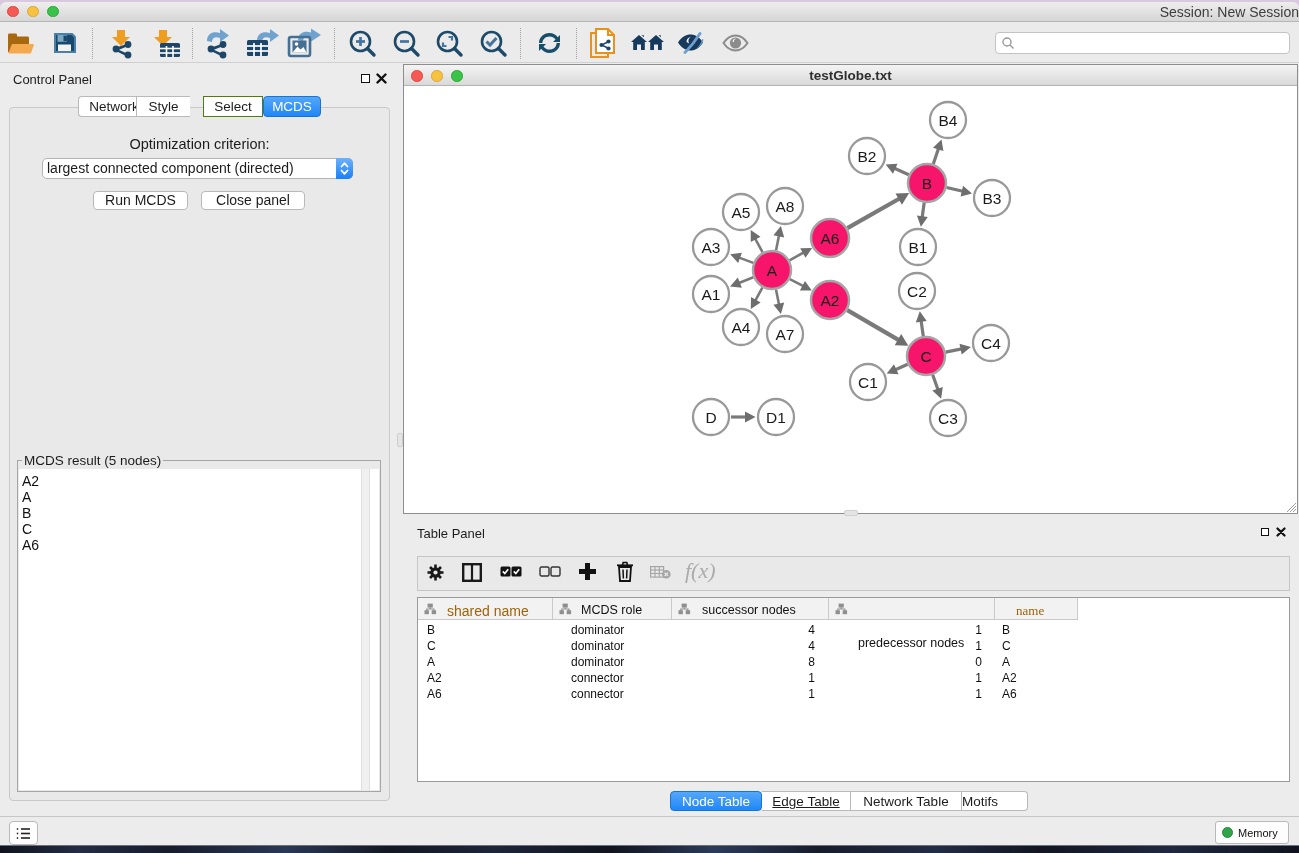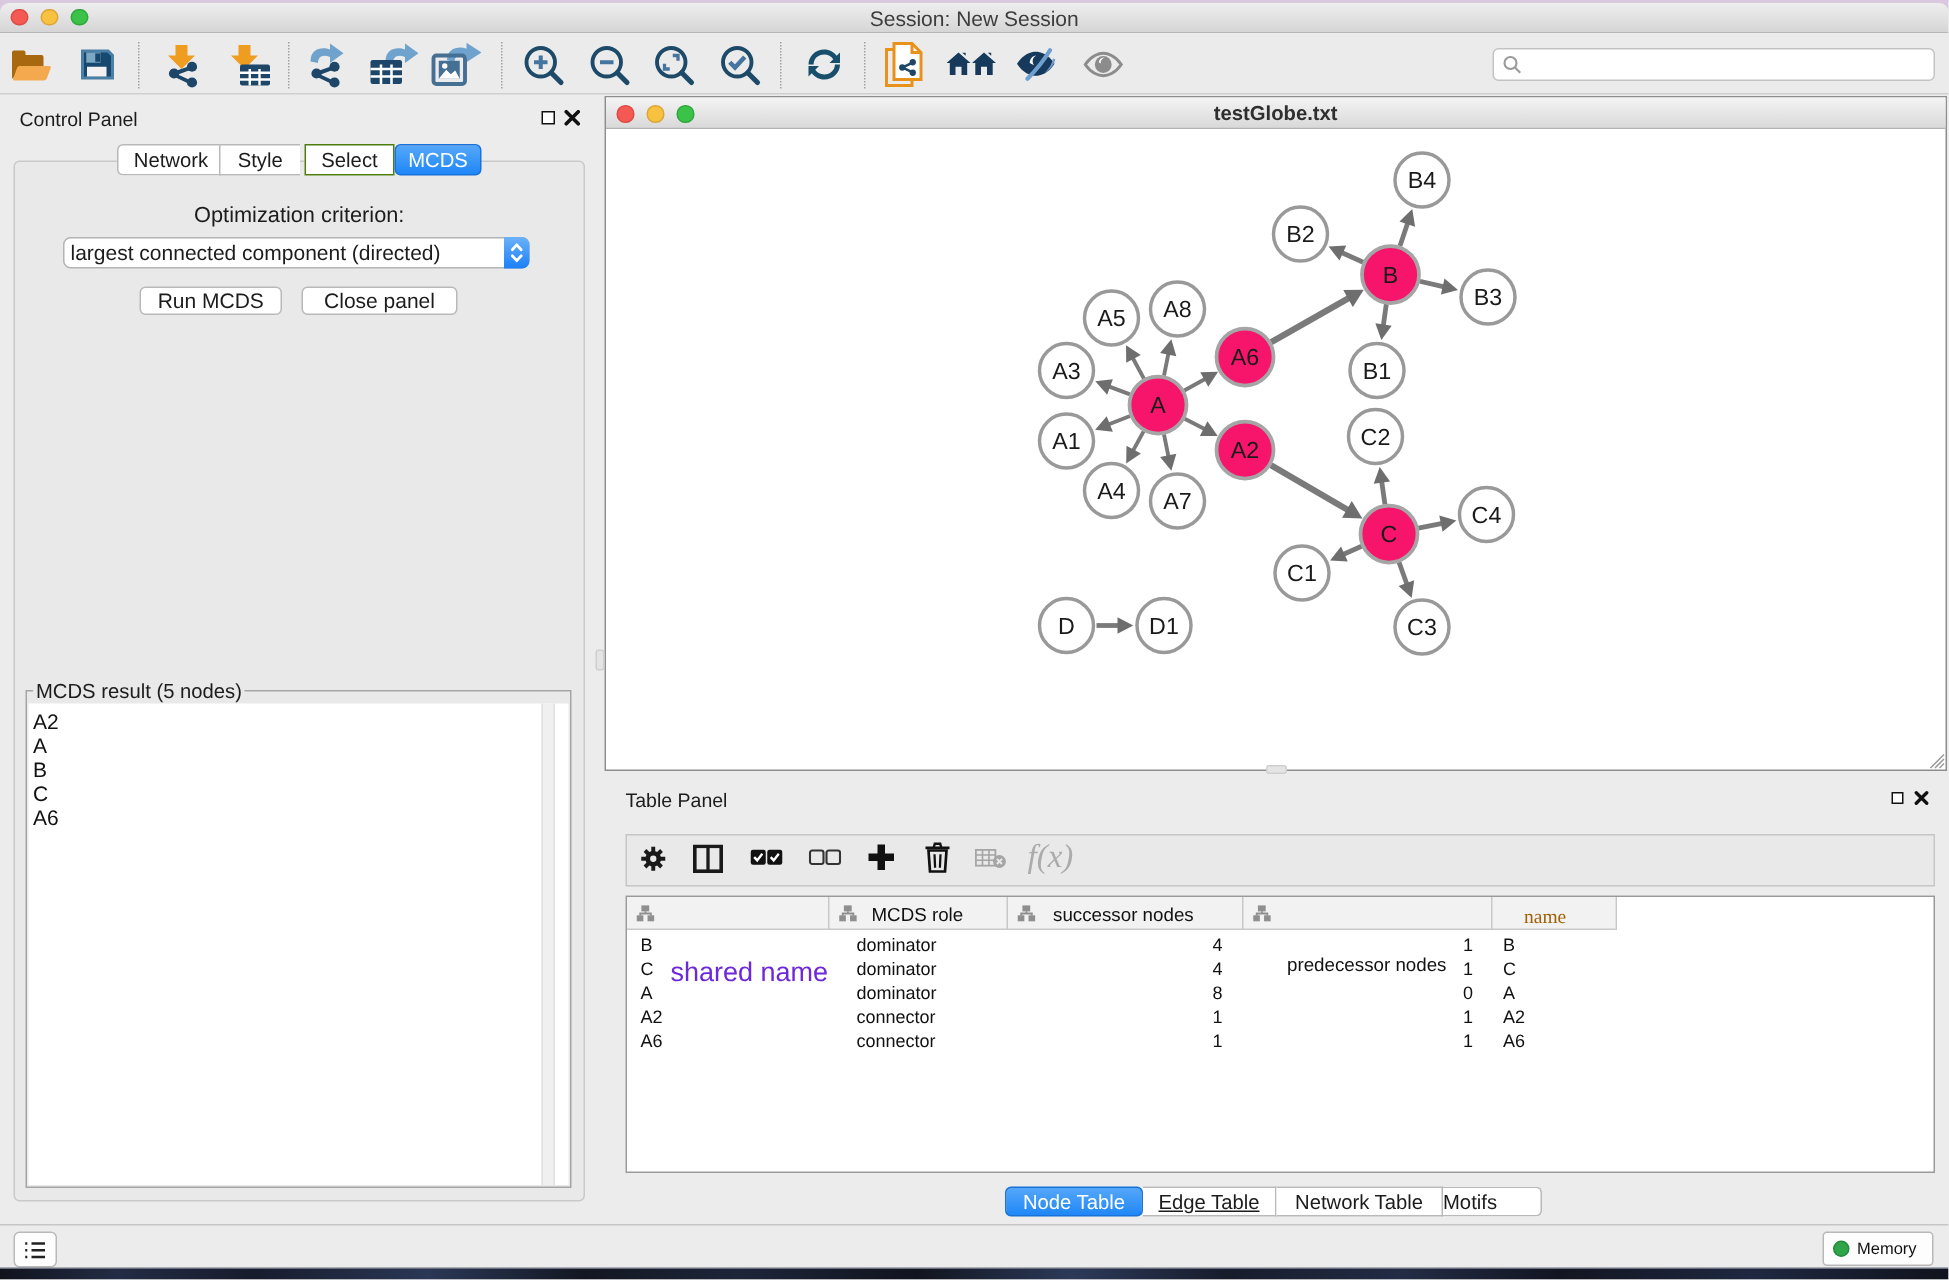--- a/index.html
+++ b/index.html
@@ -9,21 +9,21 @@
 </style>
 </head>
 <body>
 
 <div class="abs" style="left:0;top:0;width:1299px;height:7px;background:#d9c8de;"></div>
 
 <div class="abs" style="left:0;top:2px;width:1299px;height:20px;background:linear-gradient(#eeeeee,#d6d6d6);border-bottom:1px solid #b6b6b6;border-radius:6px 6px 0 0;"></div>
 <div class="abs" style="left:7px;top:5.5px;width:11.5px;height:11.5px;border-radius:50%;background:#f45953;border:1px solid #dd4b44;"></div>
 <div class="abs" style="left:27px;top:5.5px;width:11.5px;height:11.5px;border-radius:50%;background:#f8c241;border:1px solid #dfa437;"></div>
 <div class="abs" style="left:47px;top:5.5px;width:11.5px;height:11.5px;border-radius:50%;background:#3ac348;border:1px solid #2fa73c;"></div>
-<div class="abs" style="left:0;top:4px;width:1299px;height:16px;text-align:center;font-size:14px;color:#3d3d3d;">Session: New Session</div>
+<div class="abs" style="left:0;top:4px;width:1299px;height:16px;text-align:right;font-size:14px;color:#3d3d3d;">Session: New Session</div>
 
 <div class="abs" id="toolbar" style="left:0;top:22px;width:1299px;height:41px;background:#ebebeb;border-bottom:1px solid #cfcfcf;"></div>
 
 <div class="abs" style="left:92px;top:28px;height:31px;border-left:1px dotted #a2a2a2;"></div>
 <div class="abs" style="left:192px;top:28px;height:31px;border-left:1px dotted #a2a2a2;"></div>
 <div class="abs" style="left:334px;top:28px;height:31px;border-left:1px dotted #a2a2a2;"></div>
 <div class="abs" style="left:520px;top:28px;height:31px;border-left:1px dotted #a2a2a2;"></div>
 <div class="abs" style="left:576px;top:28px;height:31px;border-left:1px dotted #a2a2a2;"></div>
 
 <svg class="abs" style="left:8px;top:33px;" width="26" height="21" viewBox="0 0 26 21">
@@ -166,21 +166,21 @@
 
 <div class="abs" style="left:13px;top:72px;font-size:13px;color:#1c1c1c;">Control Panel</div>
 <div class="abs" style="left:361px;top:74px;width:9px;height:9px;border:1.5px solid #111;background:#fff;"></div>
 <svg class="abs" style="left:376px;top:73px;" width="11" height="11" viewBox="0 0 11 11">
     <path d="M1.5 1.5 L9.5 9.5 M9.5 1.5 L1.5 9.5" stroke="#111" stroke-width="2.4" stroke-linecap="round"></path>
   </svg>
 
 <div class="abs" style="left:9px;top:107px;width:381px;height:694px;background:#e9e9e9;border:1px solid #c9c9c9;border-radius:4px;"></div>
 
 <div class="abs" style="left:78px;top:96px;width:71px;height:21px;background:#fff;border:1px solid #b9b9b9;border-right:none;border-radius:4px 0 0 4px;text-align:center;font-size:13.5px;color:#1c1c1c;line-height:20px;">Network</div>
-<div class="abs" style="left:146px;top:96px;width:54px;height:21px;background:#fff;border:1px solid #b9b9b9;border-right:none;text-align:center;font-size:13.5px;color:#1c1c1c;line-height:20px;">Style</div>
+<div class="abs" style="left:136px;top:96px;width:54px;height:21px;background:#fff;border:1px solid #b9b9b9;border-right:none;text-align:center;font-size:13.5px;color:#1c1c1c;line-height:20px;">Style</div>
 <div class="abs" style="left:203px;top:96px;width:60px;height:21px;background:#fff;border:1px solid #4d7c0f;text-align:center;font-size:13.5px;color:#1c1c1c;line-height:20px;">Select</div>
 <div class="abs" style="left:263px;top:96px;width:58px;height:21px;background:linear-gradient(#55a7f9,#1f87f7);border:1px solid #1872d8;border-radius:4px;text-align:center;font-size:13.5px;color:#fff;line-height:20px;">MCDS</div>
 
 <div class="abs" style="left:0px;top:136px;width:399px;text-align:center;font-size:14.5px;color:#1c1c1c;">Optimization criterion:</div>
 
 <div class="abs" style="left:42px;top:158px;width:311px;height:21px;background:#fff;border:1px solid #b4b4b4;border-radius:5px;"></div>
 <div class="abs" style="left:47px;top:160px;font-size:14px;color:#1c1c1c;">largest connected component (directed)</div>
 <div class="abs" style="left:336px;top:158px;width:17px;height:21px;background:linear-gradient(#6cb2f9,#1a7ff7);border-radius:0 5px 5px 0;"></div>
 <svg class="abs" style="left:339px;top:161px;" width="11" height="15" viewBox="0 0 11 15">
     <path d="M2.5 5.5 L5.5 2.2 L8.5 5.5" fill="none" stroke="#fff" stroke-width="1.8" stroke-linecap="round" stroke-linejoin="round"></path>
@@ -390,21 +390,21 @@
   </svg>
 <svg class="abs" style="left:835px;top:603px;" width="13" height="12" viewBox="0 0 13 12">
     <g fill="#8f8f8f" stroke="none">
       <rect x="3.6" y="0.6" width="5.2" height="4"></rect>
       <rect x="0.5" y="7.2" width="4.4" height="4"></rect>
       <rect x="7.7" y="7.2" width="4.4" height="4"></rect>
     </g>
     <path d="M6.3 4.5 L6.3 6 M2.8 7.4 L2.8 6 L9.9 6 L9.9 7.4" fill="none" stroke="#8f8f8f" stroke-width="1.2"></path>
   </svg>
 
-<div class="abs" style="left:447px;top:638px;font-size:18px;color:#6d28d9;">shared name</div>
+<div class="abs" style="left:447px;top:603px;font-size:14px;color:#a16207;">shared name</div>
 <div class="abs" style="left:581px;top:603px;font-size:12.5px;color:#111;">MCDS role</div>
 <div class="abs" style="left:702px;top:603px;font-size:12.5px;color:#111;">successor nodes</div>
 <div class="abs" style="left:858px;top:636px;font-size:12.5px;color:#111;">predecessor nodes</div>
 <div class="abs" style="left:1016px;top:603px;font-size:13px;color:#a16207;font-family:Liberation Serif, serif;">name</div>
 
 <div class="abs" style="left:427px;top:622px;font-size:12px;color:#111;line-height:16px;">B<br>C<br>A<br>A2<br>A6</div>
 <div class="abs" style="left:561px;top:622px;font-size:12px;color:#111;line-height:16px;margin-left:10px;">dominator<br>dominator<br>dominator<br>connector<br>connector</div>
 <div class="abs" style="left:740px;top:622px;width:75px;text-align:right;font-size:12px;color:#111;line-height:16px;">4<br>4<br>8<br>1<br>1</div>
 <div class="abs" style="left:910px;top:622px;width:72px;text-align:right;font-size:12px;color:#111;line-height:16px;">1<br>1<br>0<br>1<br>1</div>
 <div class="abs" style="left:1002px;top:622px;font-size:12px;color:#111;line-height:16px;">B<br>C<br>A<br>A2<br>A6</div>

